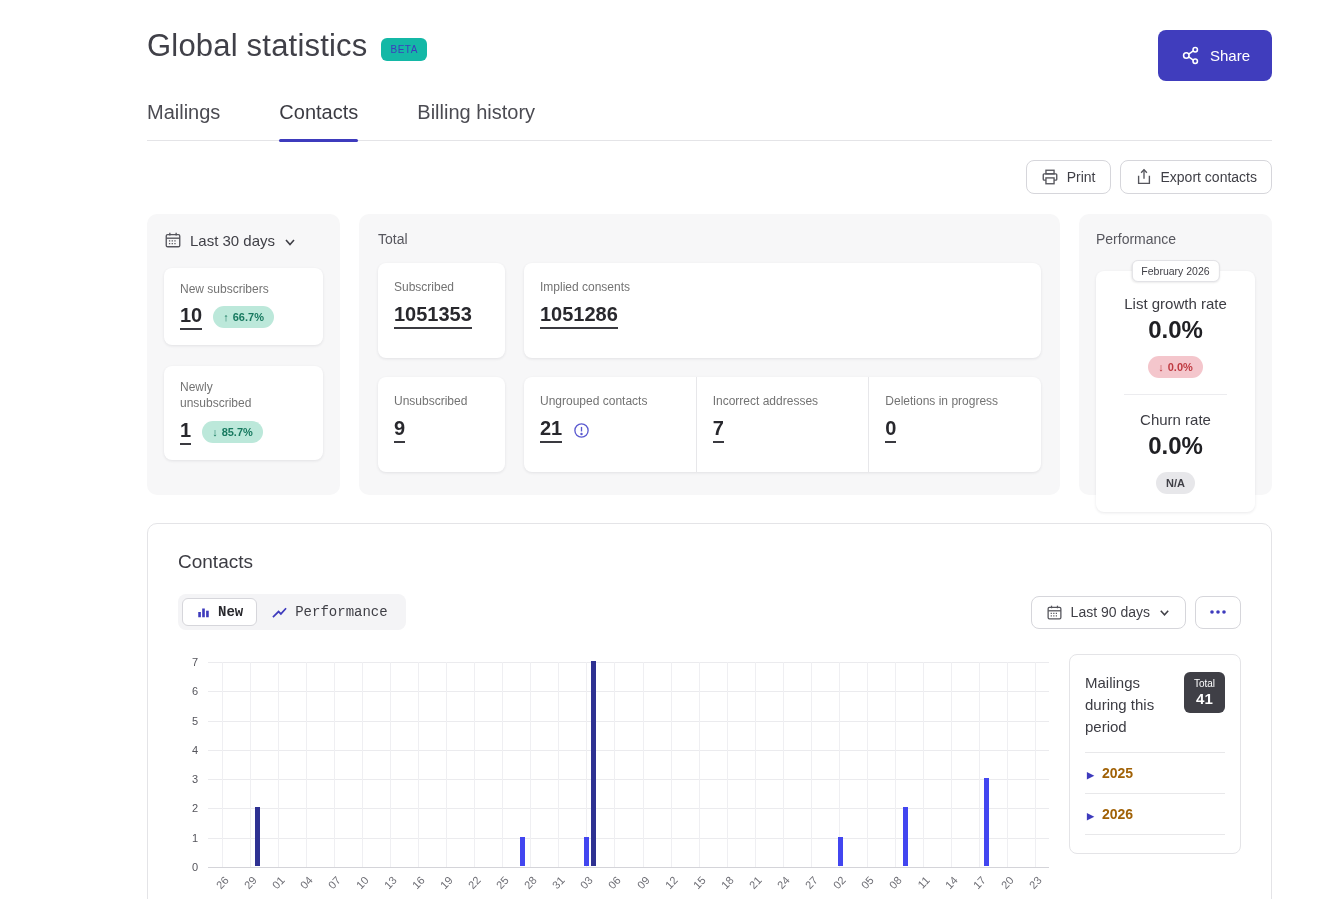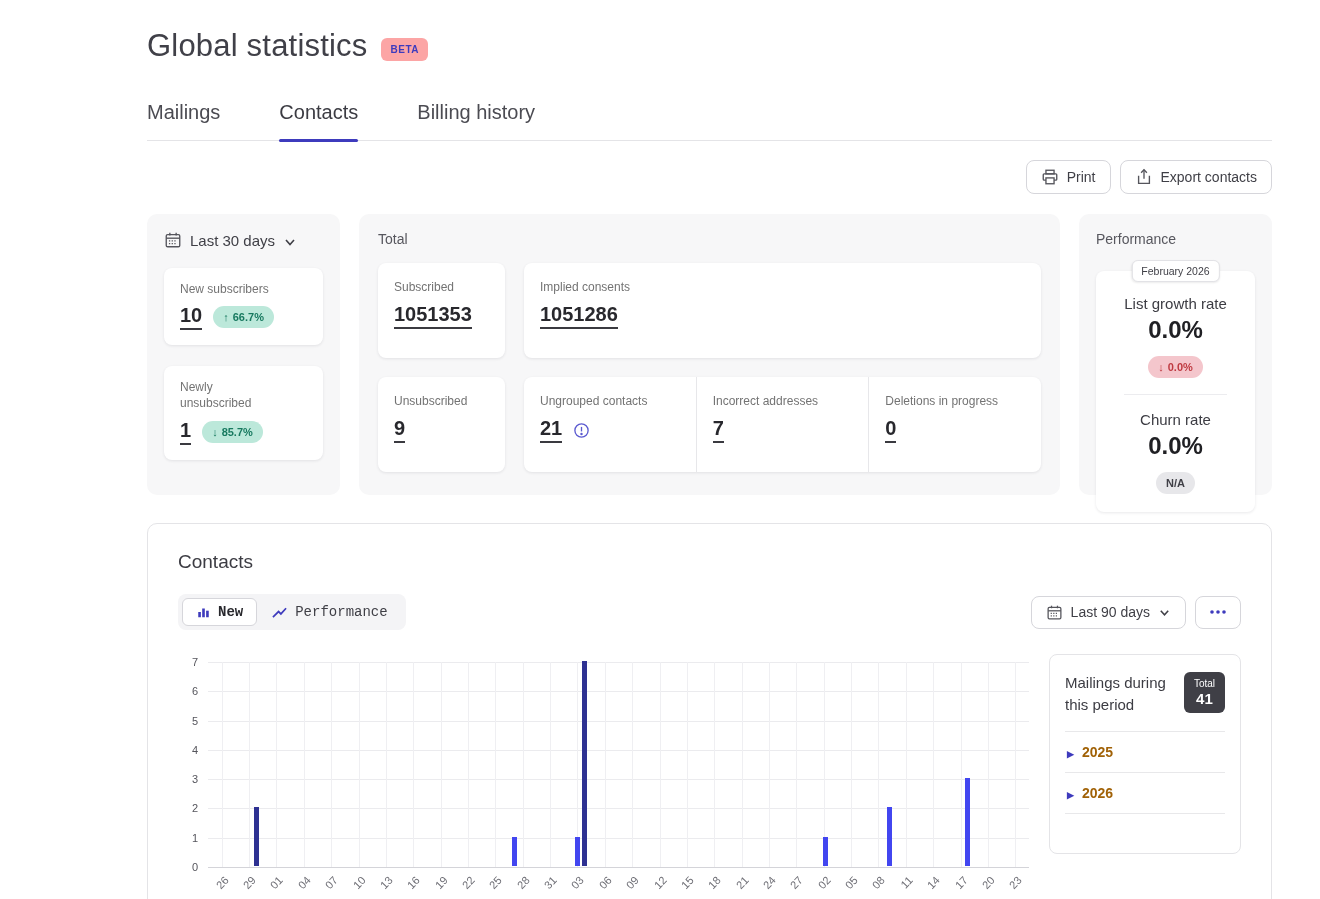--- a/index.html
+++ b/index.html
@@ -7,21 +7,21 @@
   .page {
     position:relative; width:1320px; height:899px; overflow:hidden;
     background:#fff; font-family:"Liberation Sans", sans-serif; color:#3f3f46;margin-left:47px;
   }
   .content { padding:0 95px 0 100px; }
 
   
   .header { position:relative; padding-top:28px; display:flex; align-items:center; }
   .page-title { font-size:31px; font-weight:400; color:#404048; letter-spacing:.2px; }
   .beta {
-    margin-left:14px; background:#fca5a5; color:#3e3bbd; font-size:10px; font-weight:bold;
+    margin-left:14px; background:#14b8a6; color:#3e3bbd; font-size:10px; font-weight:normal;
     letter-spacing:.5px; padding:6px 9px; border-radius:6px; margin-top:6px;
   }
   .share-btn {
     position:absolute; right:0; top:30px; display:flex; align-items:center; gap:9px;
     background:#403dbd; color:#fff; border:none; border-radius:8px;
     padding:15px 22px; font-size:15px; font-family:inherit; cursor:pointer;
   }
 
   
   .tabs { margin-top:37px; display:flex; gap:59px; border-bottom:1px solid #e4e4e7; }
@@ -111,41 +111,53 @@
   .gridline-h.baseline { background:#d4d4d9; }
   .gridline-v { position:absolute; top:0; bottom:0; width:1px; background:#efeff2; }
   .ylab { position:absolute; left:-30px; width:20px; text-align:right; font-size:11px; color:#55555c; }
   .xlabels { position:relative; margin-left:30px; height:40px; }
   .xlab {
     position:absolute; top:7px; font-size:11px; color:#6f6f76;
     transform:translateX(-100%) rotate(-47deg); transform-origin:100% 0; white-space:nowrap;
   }
   .bar { position:absolute; bottom:1px; width:5px; }
 
-  .mailings-card { width:192px; flex:none; border:1px solid #e4e4e7; border-radius:8px; padding:17px 15px 0; height:200px; }
+  .mailings-card { width:172px; flex:none; border:1px solid #e4e4e7; border-radius:8px; padding:17px 15px 0; height:200px; }
   .m-head { display:flex; justify-content:space-between; gap:8px; padding-bottom:15px; border-bottom:1px solid #e8e8ea; }
   .m-title { font-size:15px; font-weight:500; color:#3c3c43; line-height:1.45; }
   .m-badge { background:#3f3f46; color:#fff; border-radius:6px; padding:6px 10px; text-align:center; align-self:flex-start; }
   .m-badge-label { font-size:10px; display:block; }
   .m-badge-value { font-size:15px; font-weight:bold; display:block; margin-top:1px; }
   .year-row { display:flex; align-items:flex-start; gap:8px; padding:12px 2px; border-bottom:1px solid #e8e8ea;
     font-size:14px; font-weight:bold; color:#a16207; cursor:pointer; }
   .tri::before { content:"▶"; font-size:9px; color:#3e3bbd; }
 
   .icon { flex:none; display:inline-flex; }
 </style>
 </head>
 <body>
 
 <div class="page">
   <div class="content">
 
     <div class="header">
       <h1 class="page-title">Global statistics</h1>
       <span class="beta">BETA</span>
+      <button class="share-btn">
+        <span class="icon">
+          <svg width="21" height="21" viewBox="0 0 20 20" fill="none" stroke="#fff" stroke-width="1.5">
+            <circle cx="6" cy="10" r="2.6"></circle>
+              <circle cx="14.5" cy="4.5" r="2.1"></circle>
+              <circle cx="14.5" cy="15.5" r="2.1"></circle>
+            <line x1="8.3" y1="8.6" x2="12.6" y2="5.6"></line>
+              <line x1="8.3" y1="11.4" x2="12.6" y2="14.4"></line>
+          </svg>
+        </span>
+        <span>Share</span>
+      </button>
     </div>
 
     <div class="tabs">
       <div class="tab">Mailings</div>
       <div class="tab active">Contacts</div>
       <div class="tab">Billing history</div>
     </div>
 
     <div class="actions">
       <button class="btn">

